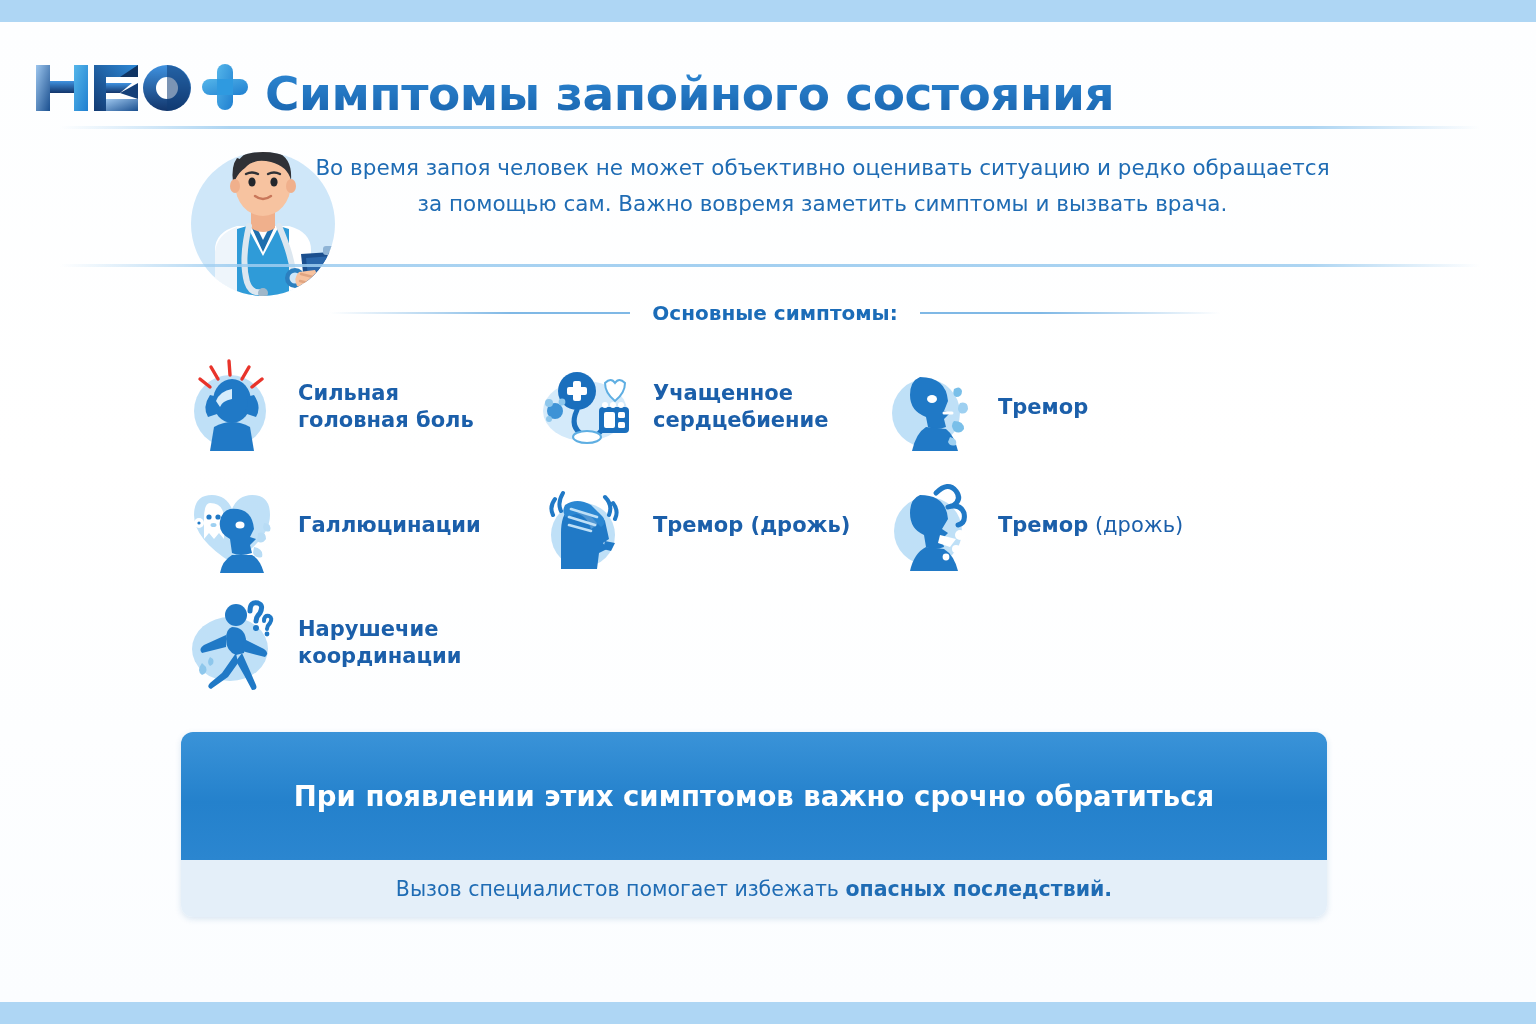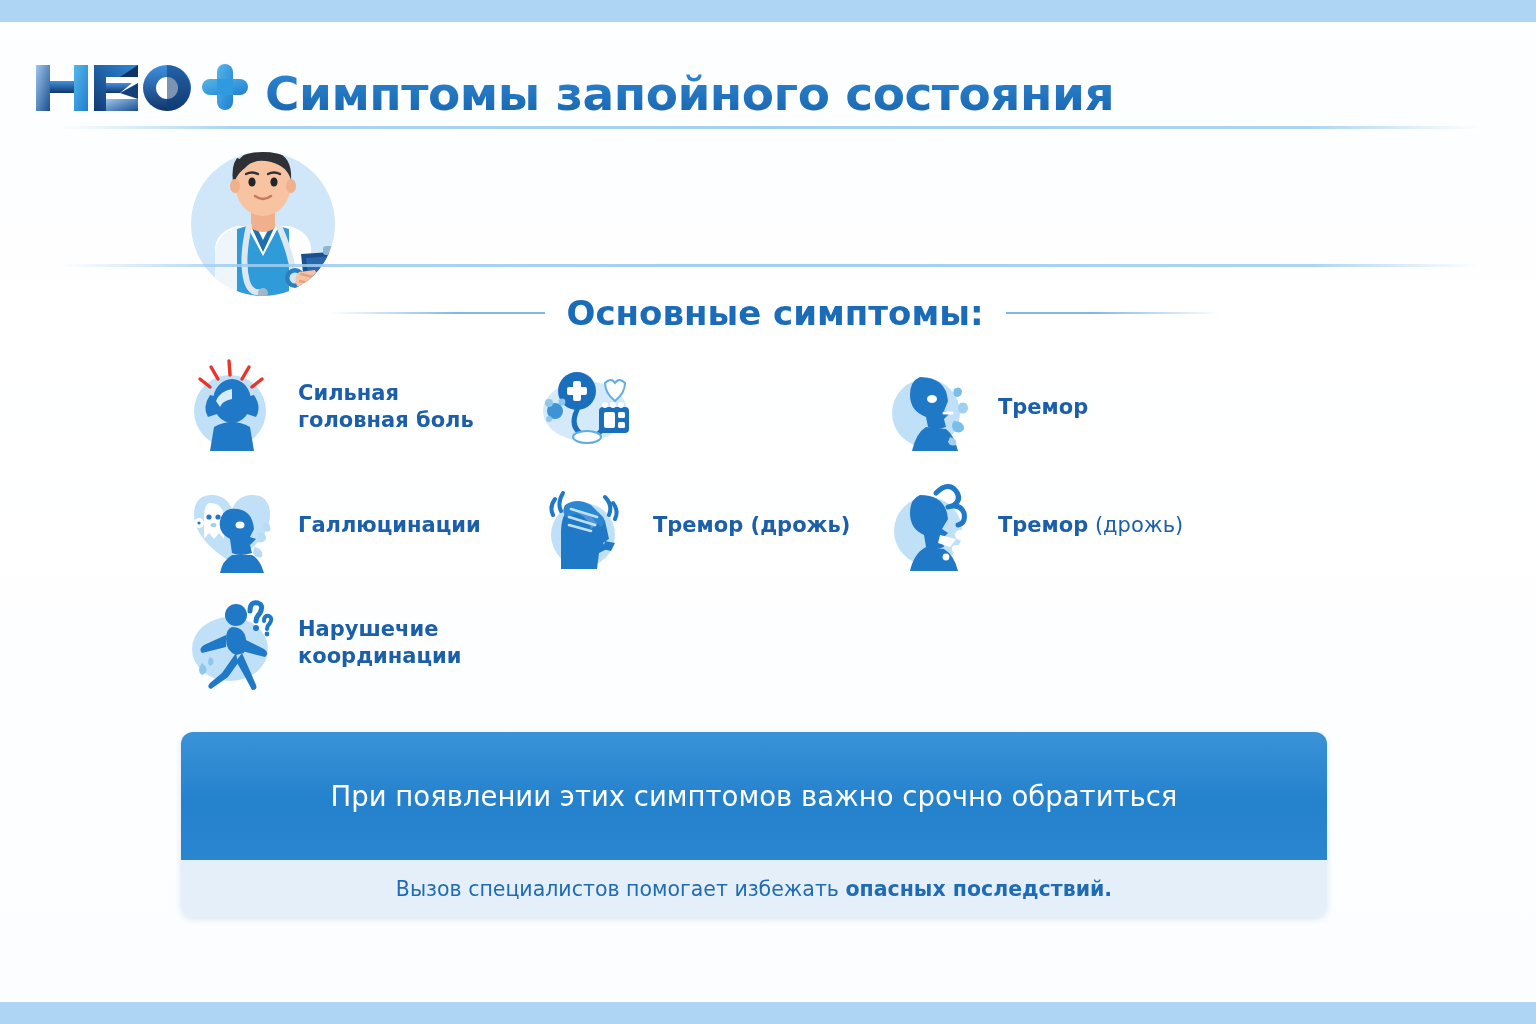--- a/index.html
+++ b/index.html
@@ -107,21 +107,21 @@
   }
   .sh-line {
     flex:1; height:2px;
     background:linear-gradient(90deg,rgba(150,200,238,0) 0%,rgba(120,180,228,0.95) 60%,rgba(120,180,228,0.95) 100%);
   }
   .sh-line.right {
     background:linear-gradient(90deg,rgba(120,180,228,0.95) 0%,rgba(120,180,228,0.95) 40%,rgba(150,200,238,0) 100%);
   }
   .sh-text {
     font-family:"DejaVu Sans", sans-serif;
-    font-size:34px; font-weight:700;
+    font-size:20px; font-weight:700;
     color:#1b6cb8;
     white-space:nowrap;
   }
 
   
   .grid {
     position:absolute; left:180px; top:348px;
     width:1180px; height:350px;
     display:grid;
     grid-template-columns:355px 345px 450px;
@@ -156,21 +156,21 @@
     box-shadow:0 2px 6px rgba(30,100,165,.16);
   }
   .callout-main {
     height:128px;
     background:linear-gradient(180deg,#3a93d8 0%,#2481cc 55%,#2b86d0 100%);
     display:flex; flex-direction:column;
     align-items:center; justify-content:center;
   }
   .callout-main div {
     font-family:"DejaVu Sans", sans-serif;
-    font-size:27.5px; font-weight:400; color:#ffffff;
+    font-size:27.5px; font-weight:700; color:#ffffff;
     line-height:41px; text-align:center;
   }
   .callout-foot {
     height:57px;
     background:#e4eff9;
     display:flex; align-items:center; justify-content:center;
   }
   .callout-foot p {
     font-family:"DejaVu Sans", sans-serif;
     font-size:20.5px; color:#1f6cb4; text-align:center;
@@ -274,20 +274,24 @@
           <path d="M126 122 L186 118 L192 172 L132 178 Z" fill="#1b4f8e"></path>
           <path d="M131 126 L182 122 L187 168 L136 173 Z" fill="#2a67ab"></path>
           <rect x="148" y="114" width="18" height="9" rx="3" fill="#8fb4d6"></rect>
 
           <path d="M124 140 Q118 146 122 154 L138 162 Q146 160 146 150 L140 138 Z" fill="#f7c3a0"></path>
           <path d="M126 142 L142 146 M125 149 L141 153 M126 156 L140 159" stroke="#e0a582" stroke-width="2.4" stroke-linecap="round"></path>
         </g>
       </svg>
     </div>
 
+    <div class="intro-text">
+      <span>Во время запоя человек не может объективно оценивать ситуацию и редко обращается</span>
+      <span>за помощью сам. Важно вовремя заметить симптомы и вызвать врача.</span>
+    </div>
   </div>
 
   <div class="rule rule-2"></div>
 
   <div class="section-head">
     <div class="sh-line"></div>
     <div class="sh-text">Основные симптомы:</div>
     <div class="sh-line right"></div>
   </div>
 
@@ -332,20 +336,23 @@
           <ellipse cx="52" cy="82" rx="14" ry="6" fill="#ffffff" stroke="#5eaee2" stroke-width="2"></ellipse>
           <circle cx="70" cy="50" r="3" fill="#ffffff"></circle>
           <circle cx="78" cy="50" r="3" fill="#ffffff"></circle>
           <circle cx="86" cy="50" r="3" fill="#ffffff"></circle>
           <circle cx="20" cy="56" r="8" fill="#3e93d6"></circle>
           <circle cx="14" cy="48" r="4" fill="#8ec7ec"></circle>
           <circle cx="27" cy="47" r="3.4" fill="#8ec7ec"></circle>
           <circle cx="14" cy="64" r="3" fill="#8ec7ec"></circle>
         </svg>
       </div>
+      <div class="lbl">
+        <span>Учащенное сердцебиение</span>
+      </div>
     </div>
 
     <div class="cell">
       <div class="ico">
         <svg width="104" height="104" viewBox="0 0 104 104">
           <circle cx="46" cy="58" r="34" fill="#bfe0f7"></circle>
           <path d="M40 22 Q66 22 68 46 L64 56 L70 58 L64 64 L66 72 Q56 76 48 72 L46 62 Q30 56 30 40 Q30 26 40 22 Z" fill="#2079c6"></path>
           <path d="M46 72 Q36 78 32 96 L78 96 Q74 80 66 74 Z" fill="#2079c6"></path>
           <ellipse cx="52" cy="44" rx="5" ry="4" fill="#ffffff"></ellipse>
           <path d="M64 58 L72 58" stroke="#ffffff" stroke-width="3" stroke-linecap="round"></path>

